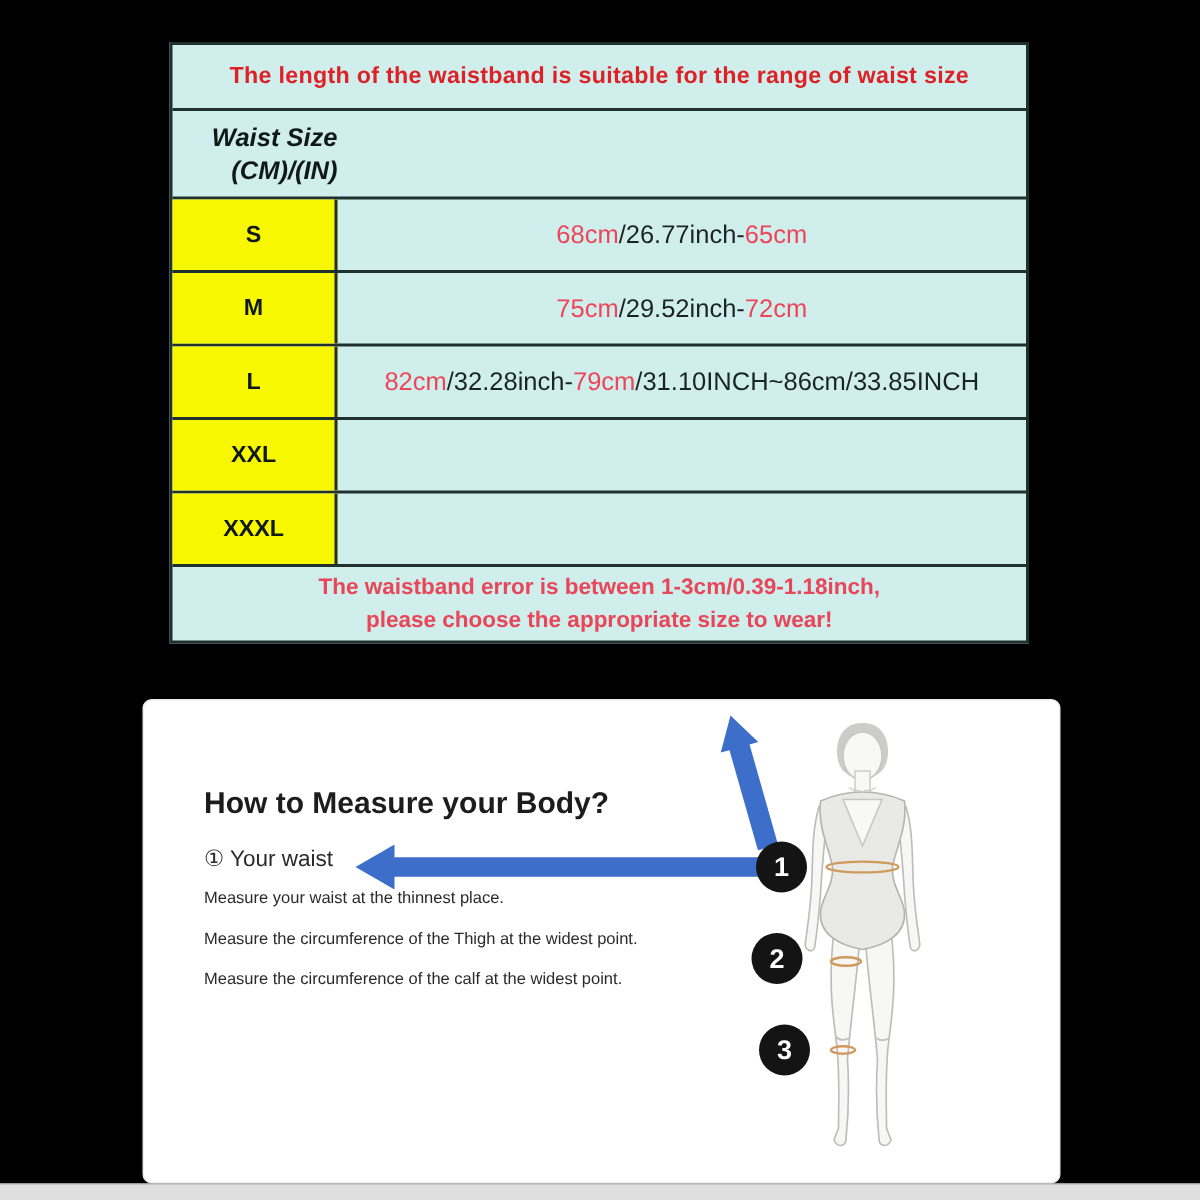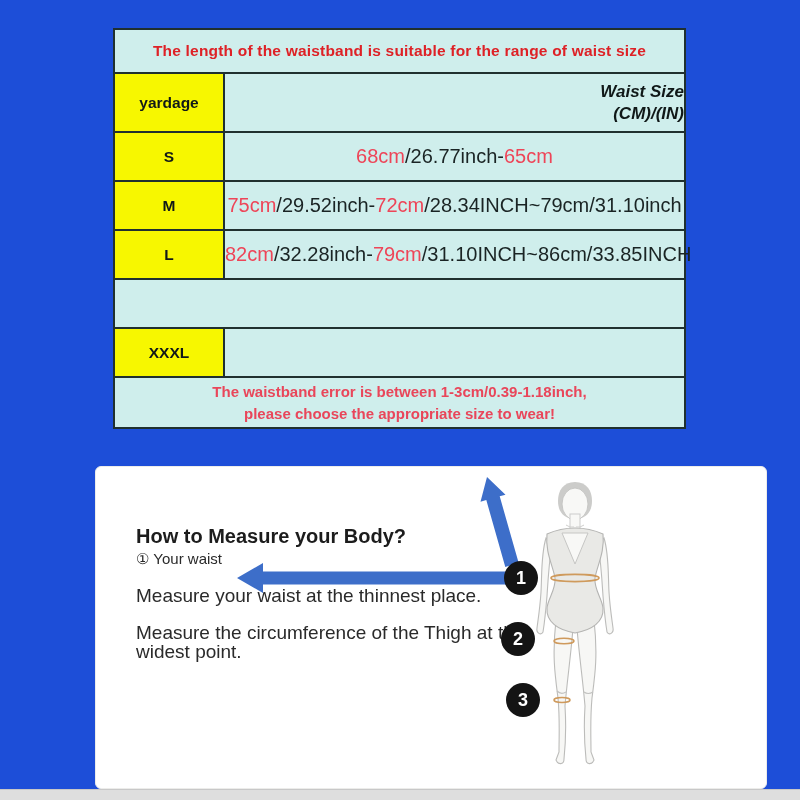--- a/index.html
+++ b/index.html
@@ -1,18 +1,18 @@
 <!DOCTYPE html>
 <html style="--table-cyan: #cfeeec; --table-yellow: #f7f700; --line: #20302f; --title-red: #de2126; --value-red: #ee4558; --footer-red: #e9465a; --arrow-blue: #3d6ec9; --marker-black: #141414; --tape-orange: #cf9a5c;"><head>
 <meta charset="utf-8">
 <style>
   html,body { margin:0; padding:0; background:#ffffff; }
   .page {
     position:relative; width:800px; height:800px; overflow:hidden;
-    background:#1d4ed8;
+    background:#000000;
     font-family:"Liberation Sans", sans-serif;
   }
 
   
   .chart {
     position:absolute; left:113px; top:28px; width:573px;
     background:var(--table-cyan);
     border:2px solid var(--line);
     box-sizing:border-box;
   }
@@ -31,41 +31,41 @@
     border-right:2px solid var(--line);
     font-weight:700; font-size:15.5px; color:#101818;
   }
   .t-headcell {
     display:flex; flex-direction:column; align-items:flex-end; justify-content:center;
     font-weight:700; font-size:17px; color:#101818; line-height:22px;font-style:italic;
   }
   .t-row { height:47px; }
   .t-val {
     display:flex; align-items:center; justify-content:center;
-    font-size:20px; color:#1a2424; white-space:nowrap;
+    font-size:17px; color:#1a2424; white-space:nowrap;
   }
   .t-val .red { color:var(--value-red); }
   .chart-footer {
     border-top:2px solid var(--line);
     height:49px; display:flex; flex-direction:column; align-items:center; justify-content:center;
     color:var(--footer-red); font-size:15px; font-weight:600; line-height:22px;
   }
 
   
   .card {
-    position:absolute; left:95px; top:466px; width:672px; height:323px;
+    position:absolute; left:95px; top:466px; width:612px; height:323px;
     background:#ffffff; border:1px solid #ececea; border-radius:6px;
     box-sizing:border-box;
   }
   .guide-text { position:absolute; left:40px; top:56px; width:430px; }
   .guide-heading {
     font-size:20px; font-weight:700; color:#1c1c1c; line-height:26px; margin:0;
   }
-  .step-label { font-size:15px; color:#2a2a2a; line-height:19px; }
-  .step-desc  { margin-top:18px; font-size:19px; color:#2a2a2a; line-height:19px; }
+  .step-label { margin-top:14px; font-size:15px; color:#2a2a2a; line-height:19px; }
+  .step-desc  { margin-top:8px; font-size:11px; color:#2a2a2a; line-height:19px; }
 
   
   .figure-svg { position:absolute; left:200px; top:470px; width:520px; height:318px; z-index:2; }
 
   .marker {
     position:absolute; z-index:3; width:34px; height:34px; border-radius:50%;
     background:var(--marker-black); color:#ffffff;
     display:flex; align-items:center; justify-content:center;
     font-size:18px; font-weight:700;
   }
@@ -80,21 +80,20 @@
 </style>
 </head>
 <body>
 
 <div class="page">
 
   <div class="chart">
     <div class="chart-title">The length of the waistband is suitable for the range of waist size</div>
 
     <div class="t-grid-row t-head">
-      <div class="t-size">yardage</div>
       <div class="t-headcell">
         <span>Waist Size</span>
         <span>(CM)/(IN)</span>
       </div>
     </div>
 
     <div id="rows-wrap">
         <div class="t-grid-row t-row">
           <div class="t-size">S</div>
           <div class="t-val">
@@ -102,52 +101,53 @@
             <span>/26.77inch-</span>
             <span class="red">65cm</span>
           </div>
         </div>
         <div class="t-grid-row t-row">
           <div class="t-size">M</div>
           <div class="t-val">
             <span class="red">75cm</span>
             <span>/29.52inch-</span>
             <span class="red">72cm</span>
-            <span>/28.34INCH~79cm/31.10inch</span>
           </div>
         </div>
         <div class="t-grid-row t-row">
           <div class="t-size">L</div>
           <div class="t-val">
             <span class="red">82cm</span>
             <span>/32.28inch-</span>
             <span class="red">79cm</span>
             <span>/31.10INCH~86cm/33.85INCH</span>
           </div>
         </div>
         <div class="t-grid-row t-row">
+          <div class="t-size">XXL</div>
         </div>
         <div class="t-grid-row t-row">
           <div class="t-size">XXXL</div>
         </div>
       </div>
 
     <div class="chart-footer">
       <div>The waistband error is between 1-3cm/0.39-1.18inch,</div>
       <div>please choose the appropriate size to wear!</div>
     </div>
   </div>
 
   <div class="card">
     <div class="guide-text">
       <h2 class="guide-heading">How to Measure your Body?</h2>
       <div id="steps-wrap">
           <div class="step-label">① Your waist</div>
           <div class="step-desc">Measure your waist at the thinnest place.</div>
           <div class="step-desc">Measure the circumference of the Thigh at the widest point.</div>
+          <div class="step-desc">Measure the circumference of the calf at the widest point.</div>
         </div>
     </div>
   </div>
 
   <svg class="figure-svg" viewBox="0 0 520 318" xmlns="http://www.w3.org/2000/svg">
 
     <polygon points="37,108 63,93 63,101.5 308,101.5 308,114.5 63,114.5 63,123" fill="#3d6ec9"></polygon>
 
     <polygon points="287,7 305.5,24.7 299.7,26.3 318.7,93.1 305.3,96.9 286.3,30.1 280.5,31.7" fill="#3d6ec9"></polygon>
 

